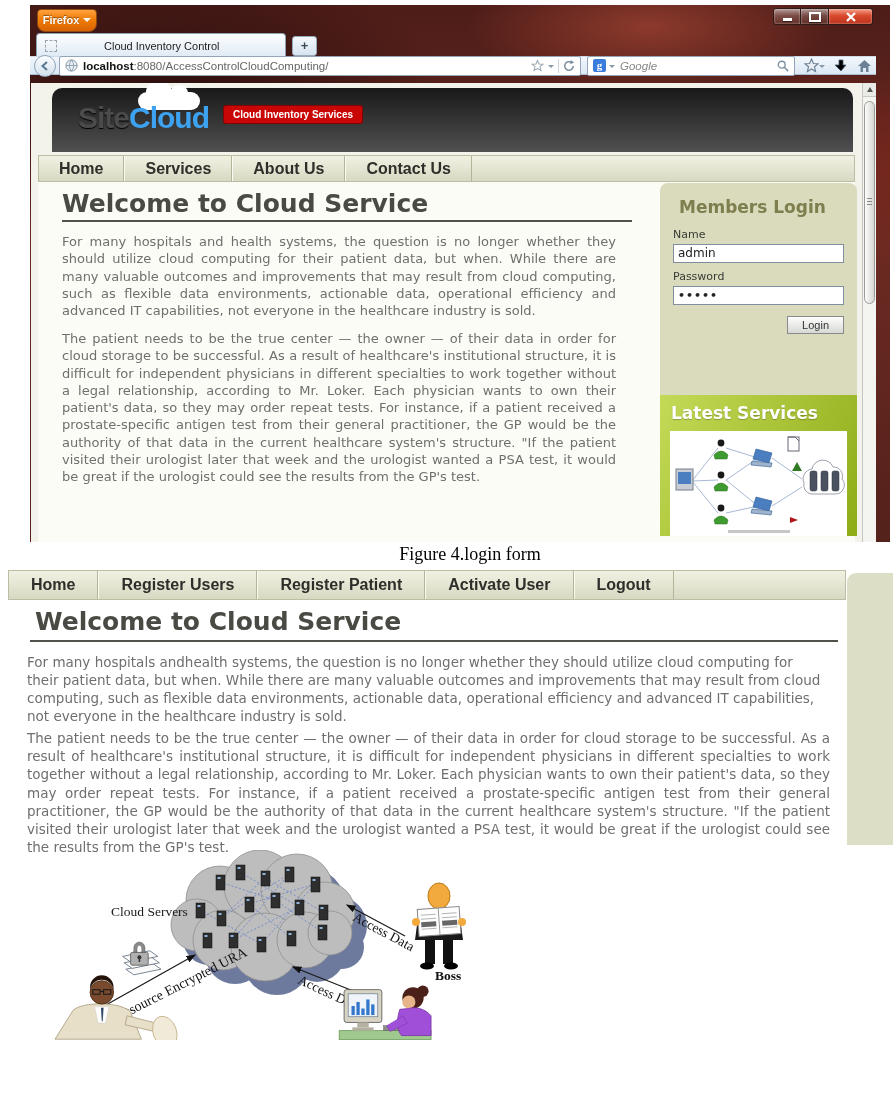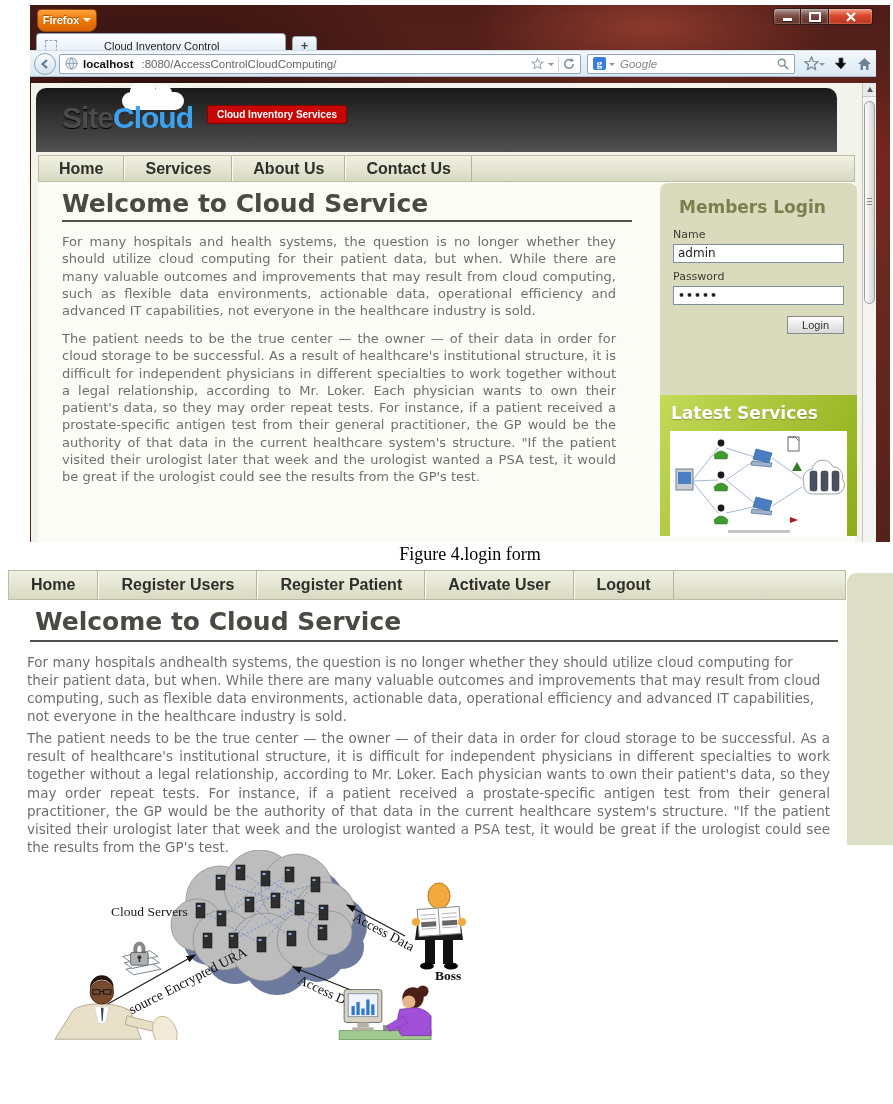--- a/index.html
+++ b/index.html
@@ -31,30 +31,30 @@
   .glyph-min{width:9px;height:3px;background:#fff;margin-top:6px;box-shadow:0 1px 1px rgba(0,0,0,.5);}
   .glyph-max{width:8px;height:6px;border:2px solid #fff;box-shadow:0 1px 1px rgba(0,0,0,.5);}
   .tab{position:absolute;left:6px;top:28px;width:250px;height:24px;box-sizing:border-box;
     background:linear-gradient(#fdfeff,#dfeaf4);border:1px solid #8ea1b3;border-bottom:none;
     border-radius:4px 4px 0 0;display:flex;align-items:center;padding:0 8px;gap:41px;}
   .favicon{width:10px;height:10px;border:1px dashed #99a5ae;margin-right:6px;flex:none;}
   .tab-title{font-size:11px;color:#1d1d1d;white-space:nowrap;}
   .newtab{position:absolute;left:262px;top:31px;width:25px;height:20px;box-sizing:border-box;
     background:linear-gradient(#f3f8fc,#d6e4f0);border:1px solid #98a9ba;border-radius:3px;
     font-weight:bold;font-size:13px;line-height:17px;text-align:center;color:#3c4a56;}
-  .toolbar{position:absolute;left:0;top:45px;width:846px;height:27px;box-sizing:border-box;
+  .toolbar{position:absolute;left:0;top:51px;width:846px;height:19px;box-sizing:border-box;
     background:linear-gradient(#f2f7fc,#dbe8f4);border-top:1px solid #cfdbe7;
     border-bottom:1px solid #a9bccd;display:flex;align-items:center;padding:0 4px;}
   .back-btn{width:22px;height:22px;border-radius:50%;flex:none;box-sizing:border-box;
     background:linear-gradient(#fcfdfe,#d3e1ee);border:1px solid #8fa5b8;
     display:flex;align-items:center;justify-content:center;}
   .urlbar{flex:1;height:20px;box-sizing:border-box;background:#fff;border:1px solid #93a5b6;
     border-radius:2px;display:flex;align-items:center;padding:0 5px;margin-left:3px;font-size:11.5px;}
   .url-host{font-weight:bold;color:#111;}
-  .url-rest{color:#666;padding-left:8px;}
+  .url-rest{color:#666;}
   .url-icons{margin-left:auto;display:flex;align-items:center;gap:4px;}
   .vdiv{width:1px;height:14px;background:#ccd4dc;}
   .gcaret{display:inline-block;width:0;height:0;border:3.5px solid transparent;border-top-color:#8a98a6;
     position:relative;top:2px;}
   .search{width:208px;height:20px;box-sizing:border-box;background:#fff;border:1px solid #93a5b6;
     border-radius:2px;display:flex;align-items:center;padding:0 5px;margin-left:6px;flex:none;}
   .gicon{width:13px;height:13px;background:#3a7cdc;border-radius:2px;color:#fff;flex:none;
     font-family:"Liberation Serif",serif;font-weight:bold;font-size:11px;line-height:12px;text-align:center;}
   .search-ph{font-style:italic;color:#888;font-size:11.5px;margin-left:5px;}
   .sp{flex:1;}
@@ -64,21 +64,21 @@
     background:#f4f4f1;border-left:1px solid #c6c6c2;}
   .vs-up{height:13px;border-bottom:1px solid #c9c9c5;background:#eaeae7;
     display:flex;align-items:center;justify-content:center;}
   .tri-up{width:0;height:0;border:3.5px solid transparent;border-bottom:5px solid #5a5a56;position:relative;top:-2px;}
   .vs-thumb{position:absolute;left:1px;top:18px;width:11px;height:203px;box-sizing:border-box;
     background:linear-gradient(90deg,#fdfdfd,#d5d5d2);border:1px solid #9a9a96;border-radius:6px;}
   .vs-grip{position:absolute;left:2px;top:96px;width:5px;height:1px;background:#8a8a86;
     box-shadow:0 3px 0 #8a8a86,0 6px 0 #8a8a86;}
 
   
-  .site-header{position:absolute;left:5px;top:5px;width:801px;height:64px;border-radius:10px 10px 0 0;
+  .site-header{position:absolute;left:21px;top:5px;width:801px;height:64px;border-radius:10px 10px 0 0;
     background:linear-gradient(#191919,#505050);}
   .logo{position:absolute;left:26px;top:13px;font-size:30px;font-weight:bold;letter-spacing:-1px;white-space:nowrap;}
   .logo-site{color:#4b4b4b;text-shadow:0 1px 1px #000;}
   .logo-cloud{color:#3da2f0;}
   .cloud-puff{position:absolute;left:86px;top:4px;width:62px;height:18px;background:#fff;border-radius:9px;}
   .cloud-puff::before{content:"";position:absolute;left:8px;top:-11px;width:26px;height:22px;background:#fff;border-radius:50%;}
   .cloud-puff::after{content:"";position:absolute;left:32px;top:-7px;width:18px;height:16px;background:#fff;border-radius:50%;}
   .badge{position:absolute;left:172px;top:18px;background:#c90606;color:#fff;font-size:10px;
     font-weight:bold;padding:3px 9px;border-radius:2px;box-shadow:0 0 0 1px #810303;white-space:nowrap;}
   .nav{background:linear-gradient(#f0f1e2,#d8d9c2);border:1px solid #bcbea4;box-sizing:border-box;display:flex;}

